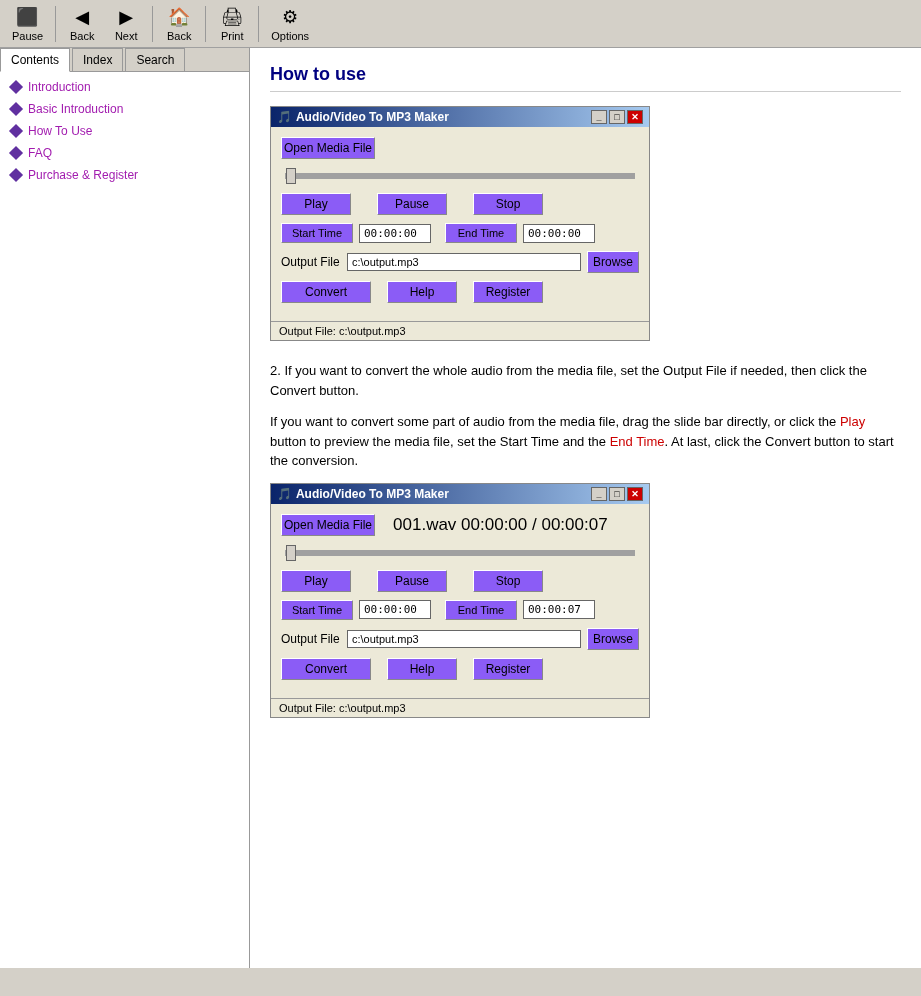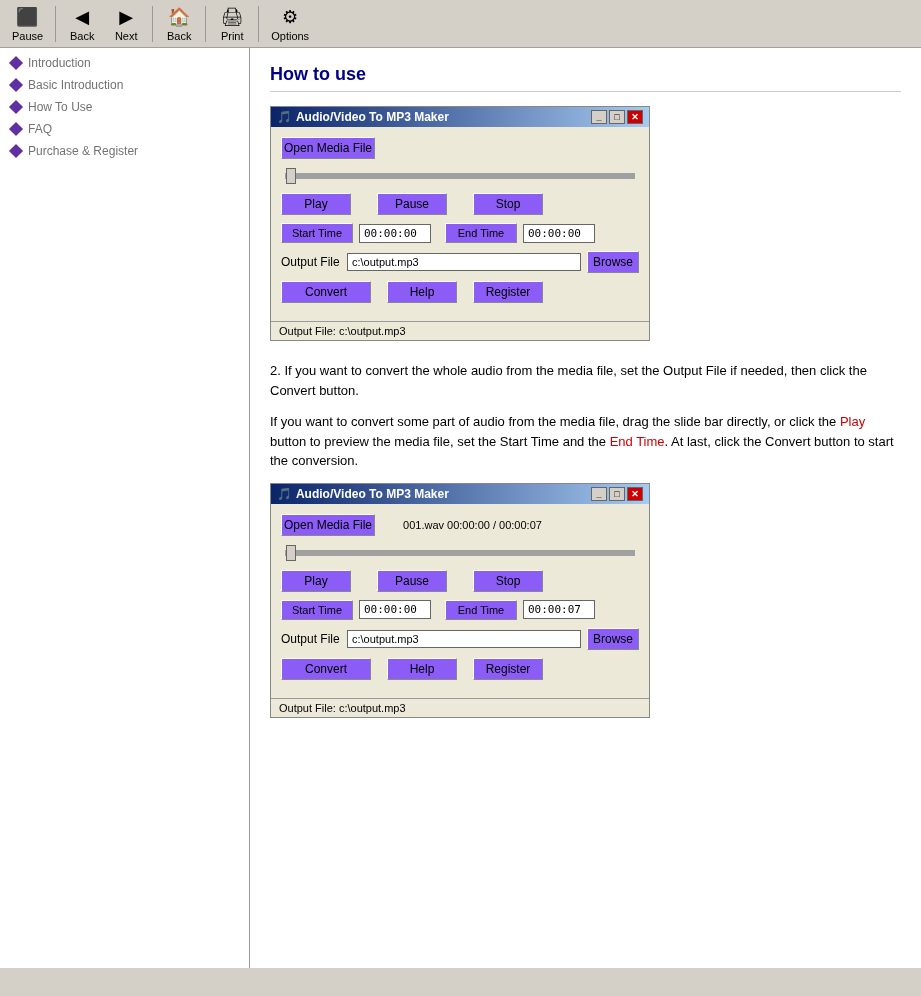--- a/index.html
+++ b/index.html
@@ -68,21 +68,21 @@
       flex: 1;
       overflow-y: auto;
       padding: 4px;
     }
     .nav-item {
       display: flex;
       align-items: center;
       padding: 3px 4px;
       cursor: pointer;
       font-size: 12px;
-      color: #737373;
+      color: #a21caf;
       text-align: center;
     }
     .nav-icon {
       width: 16px;
       height: 16px;
       margin-right: 4px;
       flex-shrink: 0;
     }
     .diamond {
       width: 10px;
@@ -262,20 +262,25 @@
   <div class="toolbar-divider"></div>
   <button class="toolbar-btn">
     <span class="icon">⚙</span>
     <span>Options</span>
   </button>
 </div>
 
 <div class="main-layout">
 
   <div class="sidebar">
+    <div class="sidebar-tabs">
+      <div class="sidebar-tab active">Contents</div>
+      <div class="sidebar-tab">Index</div>
+      <div class="sidebar-tab">Search</div>
+    </div>
     <div class="sidebar-content">
       <div class="nav-item">
         <div class="nav-icon">
             <div class="diamond"></div>
           </div>
         <span>Introduction</span>
       </div>
       <div class="nav-item">
         <div class="nav-icon">
             <div class="diamond"></div>
@@ -368,21 +373,21 @@
         </div>
         <div class="titlebar-buttons">
           <div class="titlebar-btn">_</div>
           <div class="titlebar-btn">□</div>
           <div class="titlebar-btn close">✕</div>
         </div>
       </div>
       <div class="app-body">
         <div class="win-row">
           <button class="win-btn">Open Media File</button>
-          <span style="font-size:11px; margin-left:22px;">001.wav  00:00:00 / 00:00:07</span>
+          <span style="font-size:17px; margin-left:12px;">001.wav  00:00:00 / 00:00:07</span>
         </div>
         <div class="win-row" style="padding: 0 4px;">
           <div class="slider-track" style="flex:1; height:6px; background:#a0a0a0; position:relative; margin: 6px 0;">
             <div class="slider-thumb" style="width:10px;height:16px;background:#d4d0c8;border:1px solid #666;position:absolute;left:1px;top:-5px;"></div>
           </div>
         </div>
         <div class="win-row">
           <button class="win-btn">Play</button>
           <button class="win-btn" style="margin-left:20px;">Pause</button>
           <button class="win-btn" style="margin-left:20px;">Stop</button>

